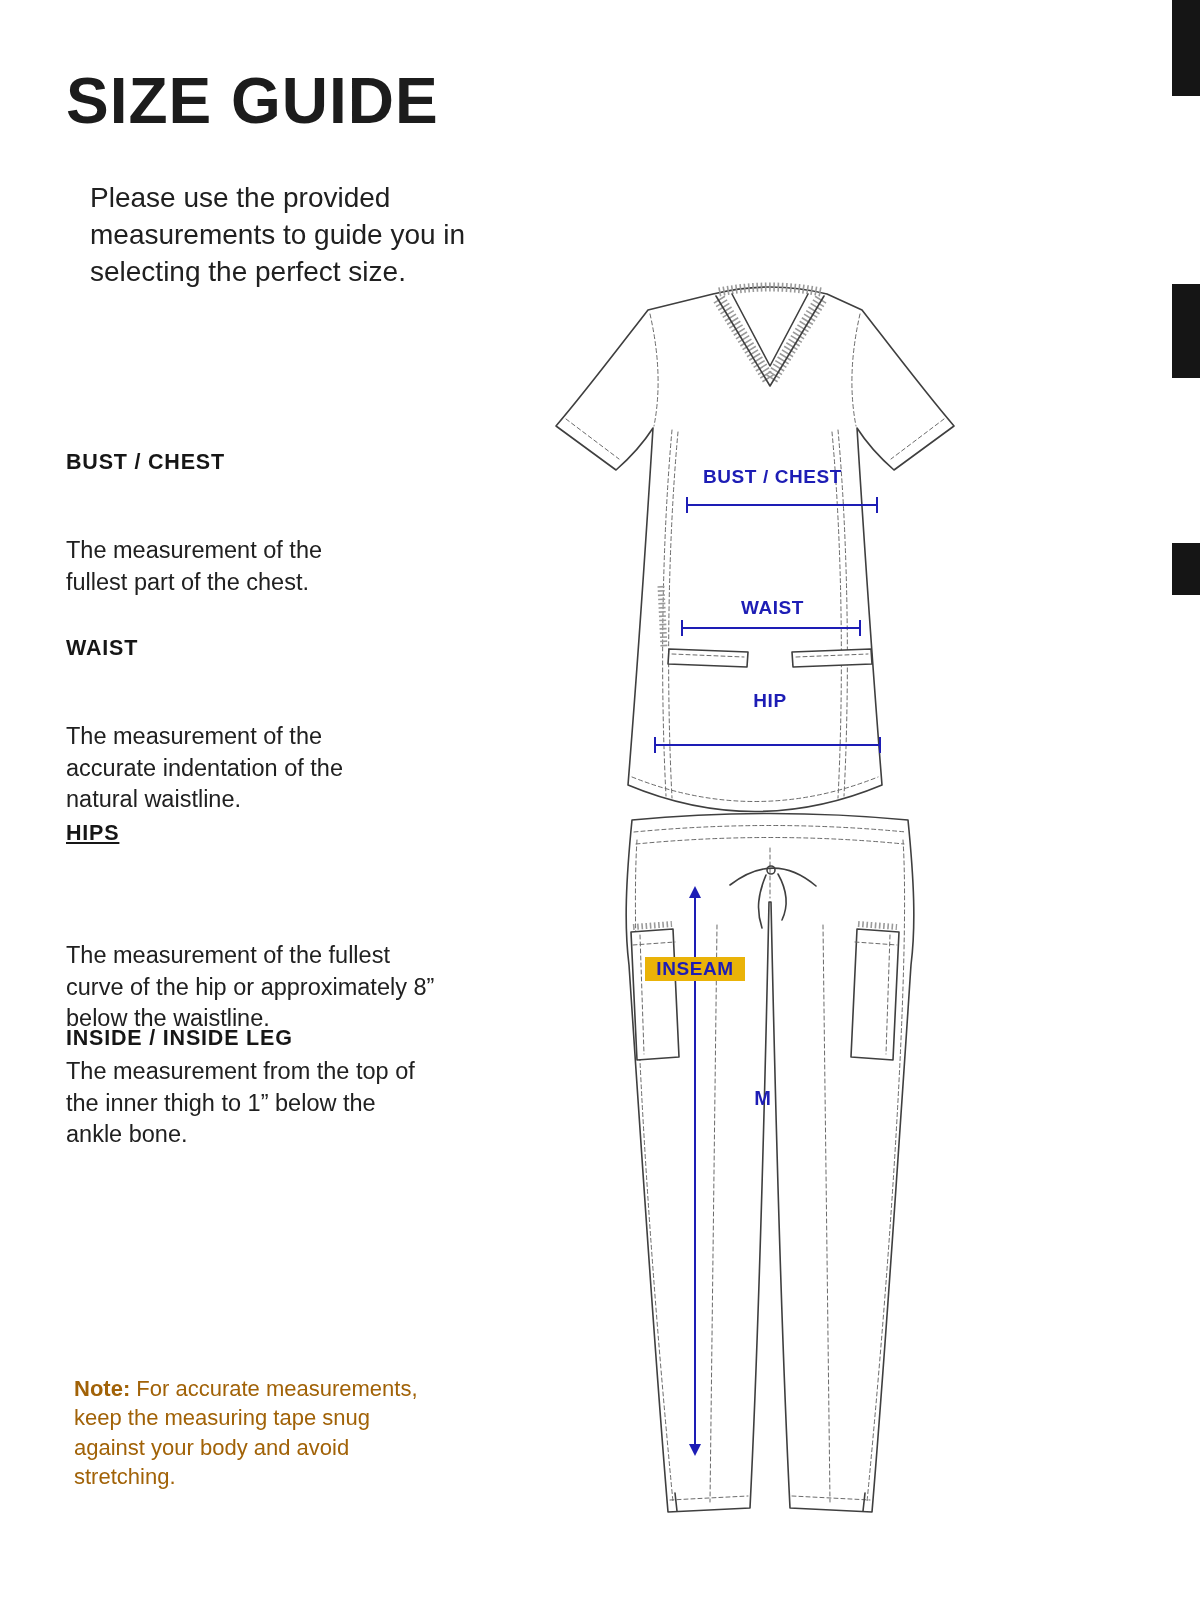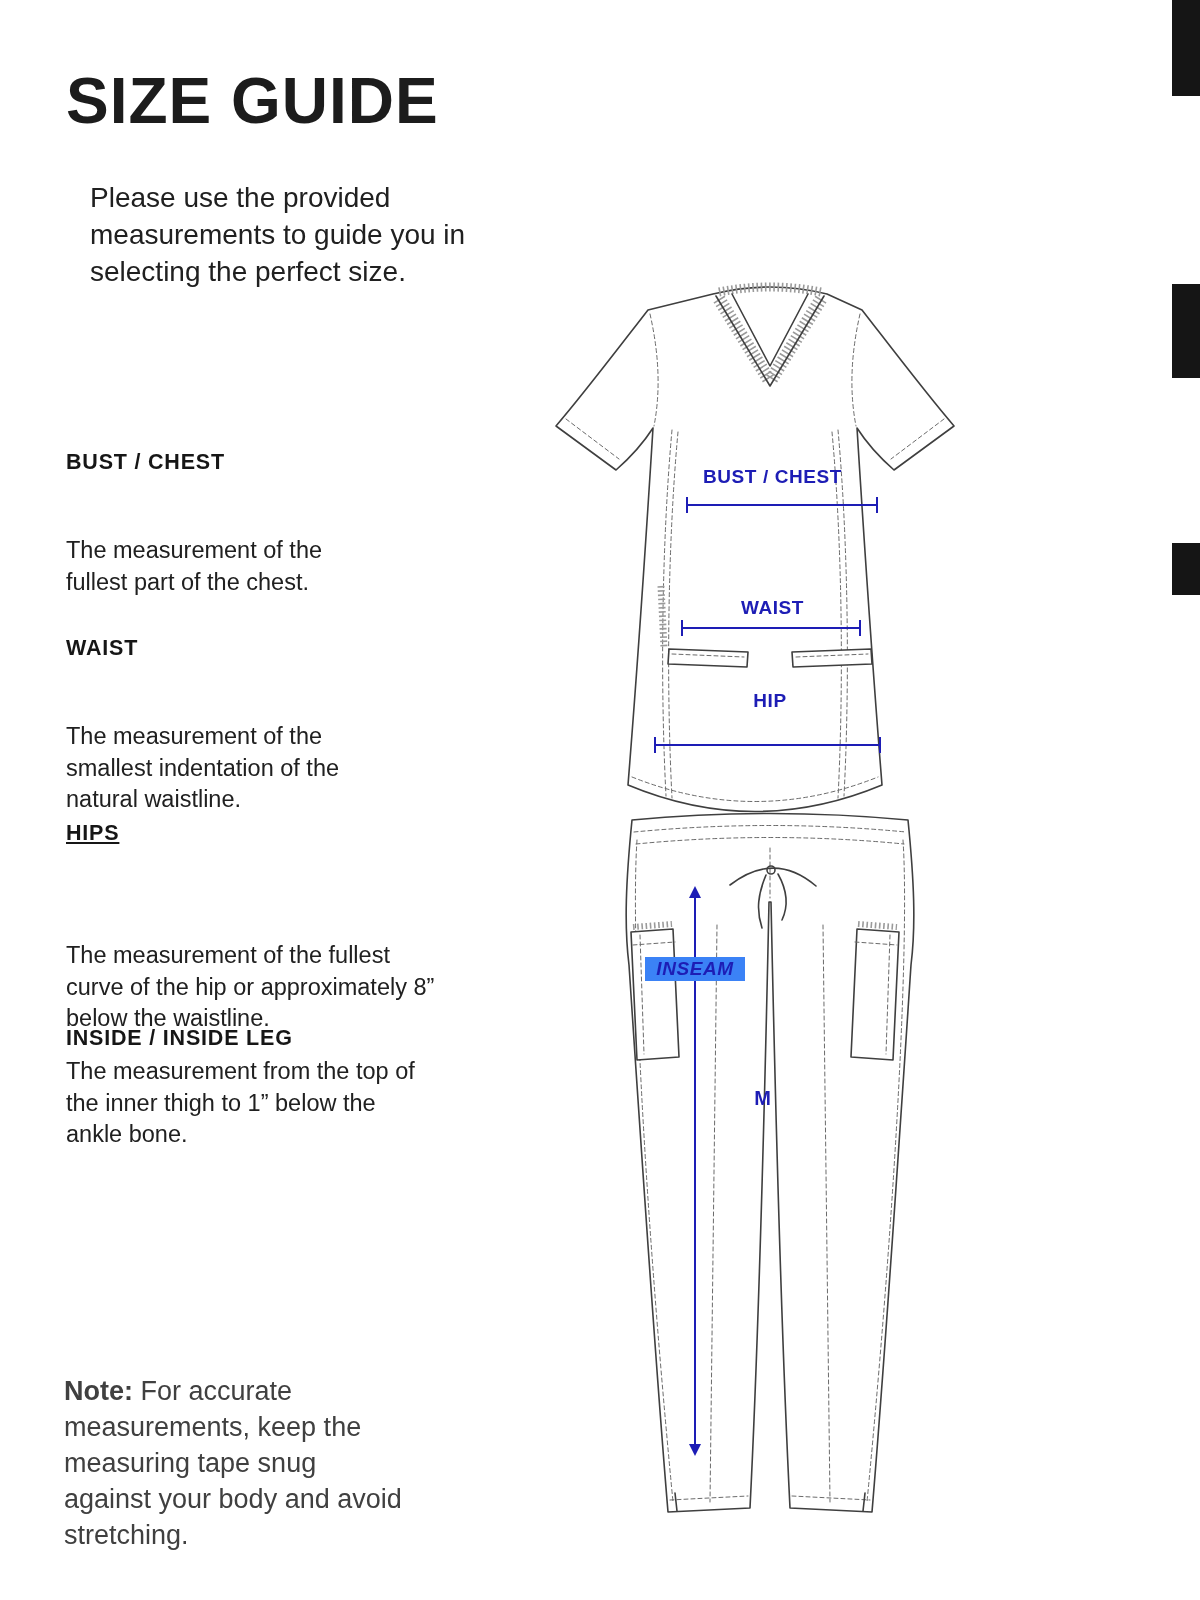--- a/index.html
+++ b/index.html
@@ -26,35 +26,35 @@
   .section-heading {
     left:66px;
     font-size:21.5px; font-weight:700;
     letter-spacing:0.8px; color:#161616;
   }
   .section-body {
     left:66px;
     font-size:23.5px; line-height:1.35; color:#202020;margin-top:48px;
   }
   .note {
-    left:64px; top:1374px; width:345px;
-    font-size:27px; line-height:1.33; color:#404040;
+    left:74px; top:1374px; width:345px;
+    font-size:22px; line-height:1.33; color:#a16207;
   }
   .note b { font-weight:700; }
 
   .diagram-wrap { left:520px; top:280px; width:470px; height:1260px; }
 
   .measure-label {
     position:absolute;
     color:#1d1db5;
     font-size:19px; font-weight:700;
     letter-spacing:0.6px;
     text-align:center;
   }
-  .measure-label.bg { background:#3b82f6; padding:1px 2px;font-style:italic; }
+  .measure-label.bg { background:#eab308; padding:1px 2px; }
 
   .edge-bar {
     position:absolute; right:0; width:28px;
     background:#151515;
   }
 
   svg .outline { fill:none; stroke:#3f3f3f; stroke-width:1.6; stroke-linejoin:round; stroke-linecap:round; }
   svg .fillw   { fill:#ffffff; }
   svg .stitch  { fill:none; stroke:#6b6b6b; stroke-width:1; stroke-dasharray:4,3; stroke-linecap:round; }
   svg .rib     { fill:none; stroke:#9a9a9a; stroke-dasharray:1.6,2.6; }
@@ -64,21 +64,21 @@
 </head>
 <body>
 
 <h1 class="abs title">SIZE GUIDE</h1>
 <p class="abs intro">Please use the provided measurements to guide you in selecting the perfect size.</p>
 
 <div class="abs section-heading" style="top:450px;">BUST / CHEST</div>
 <p class="abs section-body" style="top:487px; width:295px;">The measurement of the fullest part of the chest.</p>
 
 <div class="abs section-heading" style="top:636px;">WAIST</div>
-<p class="abs section-body" style="top:673px; width:310px;">The measurement of the smallest indentation of the natural waistline.</p>
+<p class="abs section-body" style="top:673px; width:310px;">The measurement of the accurate indentation of the natural waistline.</p>
 
 <div class="abs section-heading" style="top:821px;text-decoration:underline;">HIPS</div>
 <p class="abs section-body" style="top:892px; width:380px;">The measurement of the fullest curve of the hip or approximately 8” below the waistline.</p>
 
 <div class="abs section-heading" style="top:1026px;">INSIDE / INSIDE LEG</div>
 <p class="abs section-body" style="top:1008px; width:355px;">The measurement from the top of the inner thigh to 1” below the ankle bone.</p>
 
 <p class="abs note"><b>Note:</b> <span>For accurate measurements, keep the measuring tape snug against your body and avoid stretching.</span></p>
 
 <div class="abs diagram-wrap">

